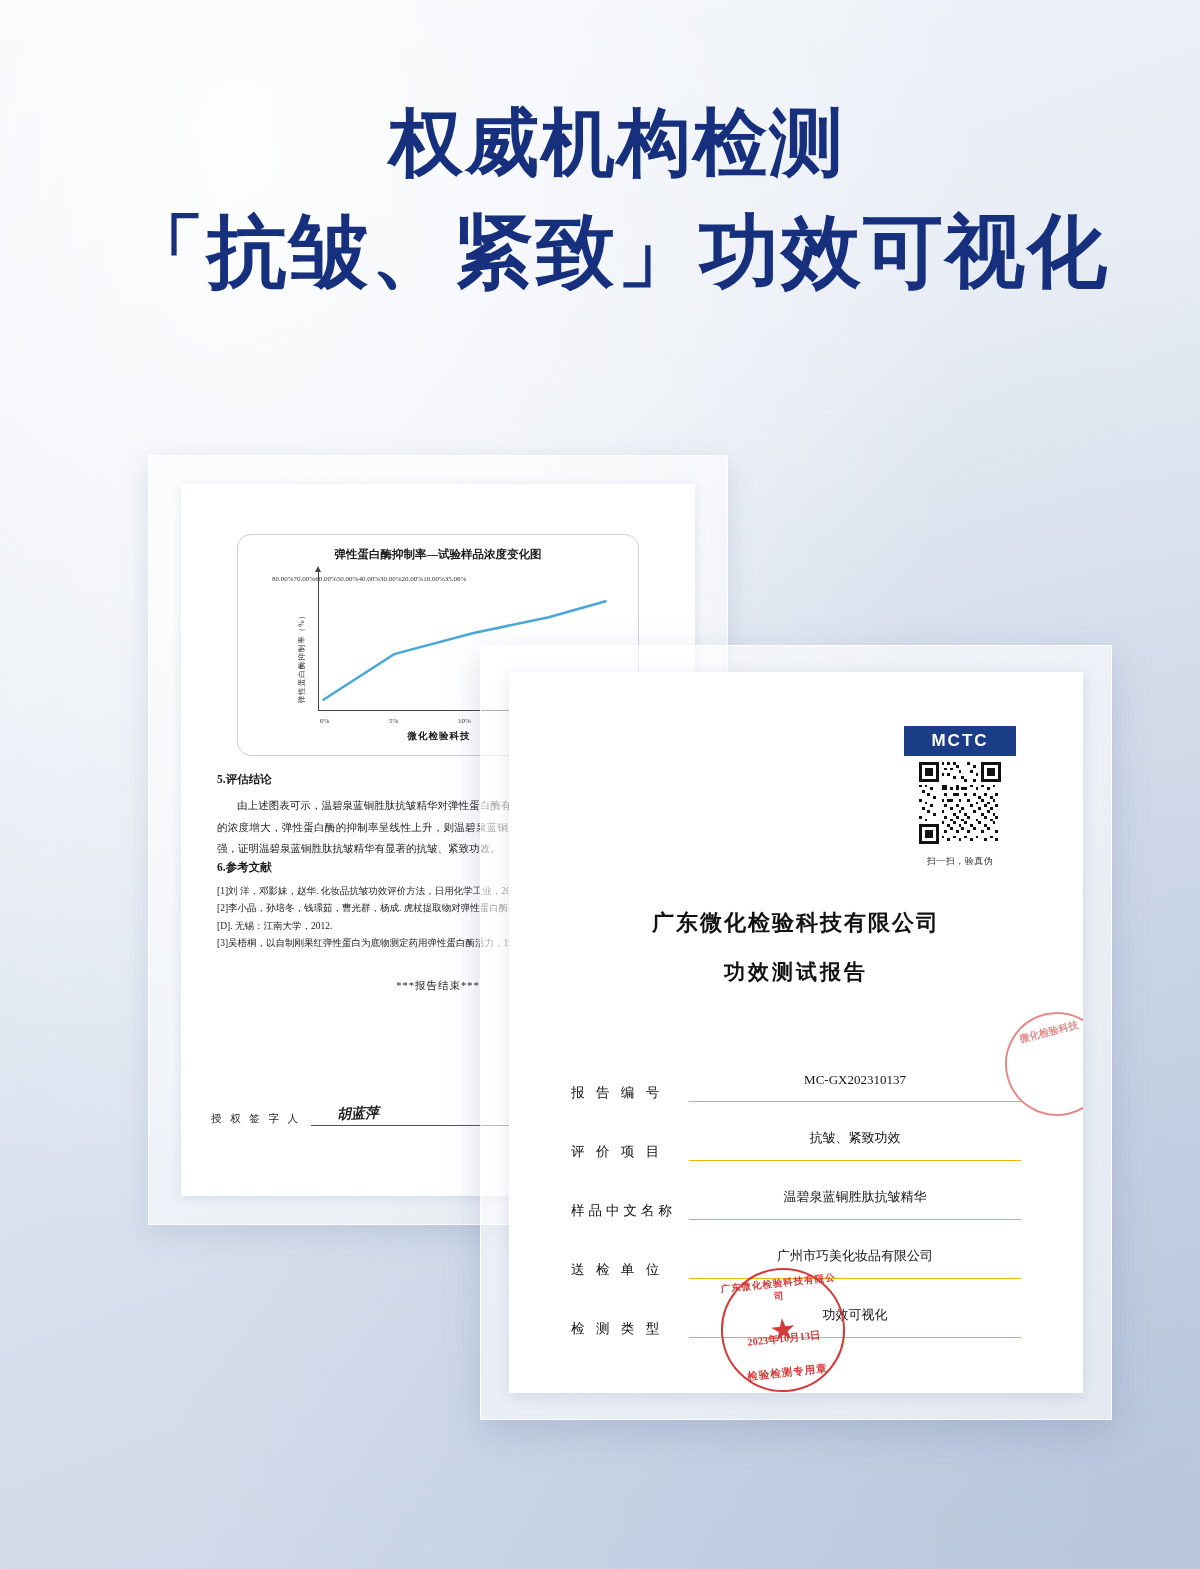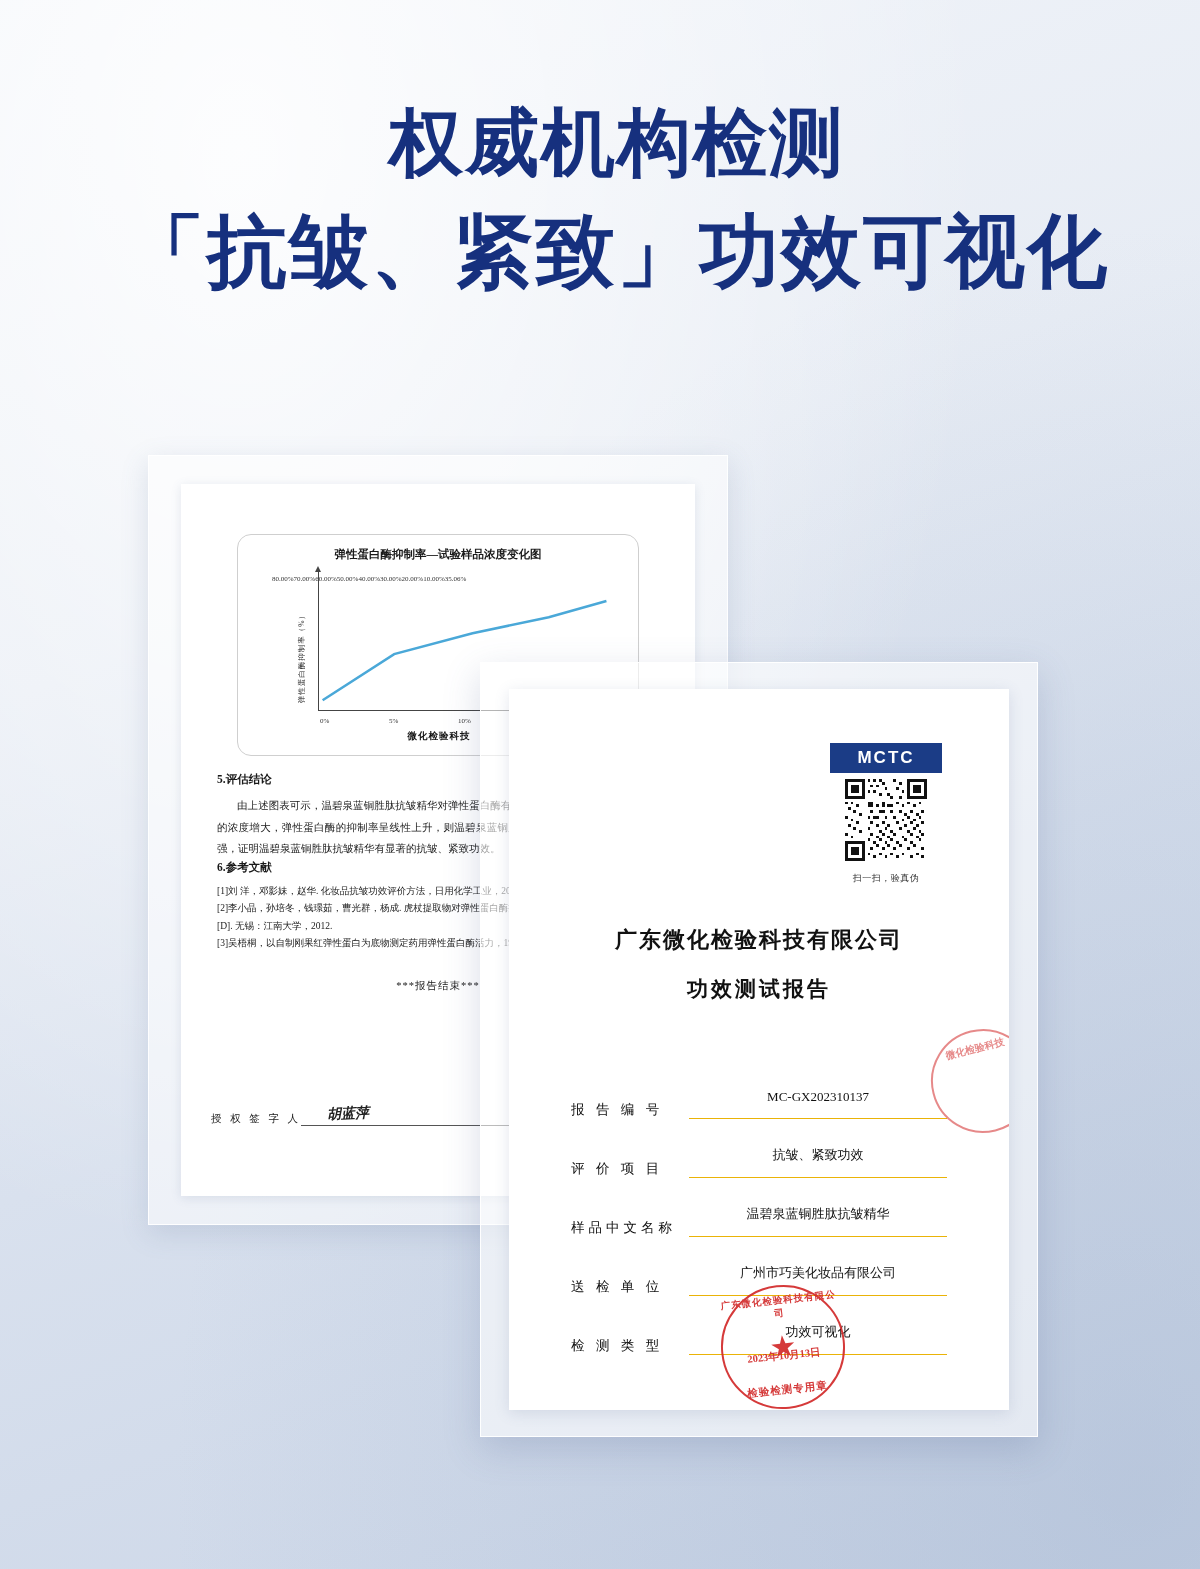--- a/index.html
+++ b/index.html
@@ -45,22 +45,22 @@
     position: absolute;
     left: 32px; top: 28px; right: 32px; bottom: 28px;
     background: #ffffff;
     box-shadow: 0 2px 10px rgba(80,100,140,0.14);
     overflow: hidden;
     padding: 28px 30px;
   }
 
   .doc-front-frame {
     position: absolute;
-    left: 480px; top: 662px;
-    width: 558px; height: 775px;
+    left: 480px; top: 645px;
+    width: 632px; height: 775px;
     background: rgba(255,255,255,0.6);
     border: 1px solid rgba(255,255,255,0.95);
     box-shadow: 0 12px 34px rgba(80,100,145,0.22);
   }
   .doc-front-page {
     position: absolute;
     left: 28px; top: 26px; right: 28px; bottom: 26px;
     background: #ffffff;
     box-shadow: 0 3px 14px rgba(80,100,140,0.16);
     overflow: hidden;
@@ -145,21 +145,21 @@
   }
   .sec-head { font-size: 11.5px; font-weight: 700; margin-bottom: 8px; }
   .para { font-size: 10.5px; line-height: 2.05; text-align: justify; }
   .para .indent { display: inline-block; width: 20px; }
   .refs { }
   .ref-line { font-size: 9.5px; line-height: 1.85; }
   .end-mark { text-align: center; font-size: 10.5px; margin-top: 26px; letter-spacing: 1px; }
 
   .sign-row {
     position: absolute; left: 30px; right: 30px; bottom: 70px;
-    display: flex; align-items: flex-end; 
+    display: flex; align-items: flex-end; gap: 10px;
     font-family: "Liberation Serif", serif;
     font-size: 10.5px; color: #1a1a1a;
   }
   .sign-label { letter-spacing: 3px; white-space: nowrap; }
   .sign-line {
     flex: 1; border-bottom: 1px solid #555; position: relative; height: 22px;
   }
   .sign-script {
     position: absolute; left: 26px; bottom: 2px;
     font-family: "Liberation Serif", serif;

